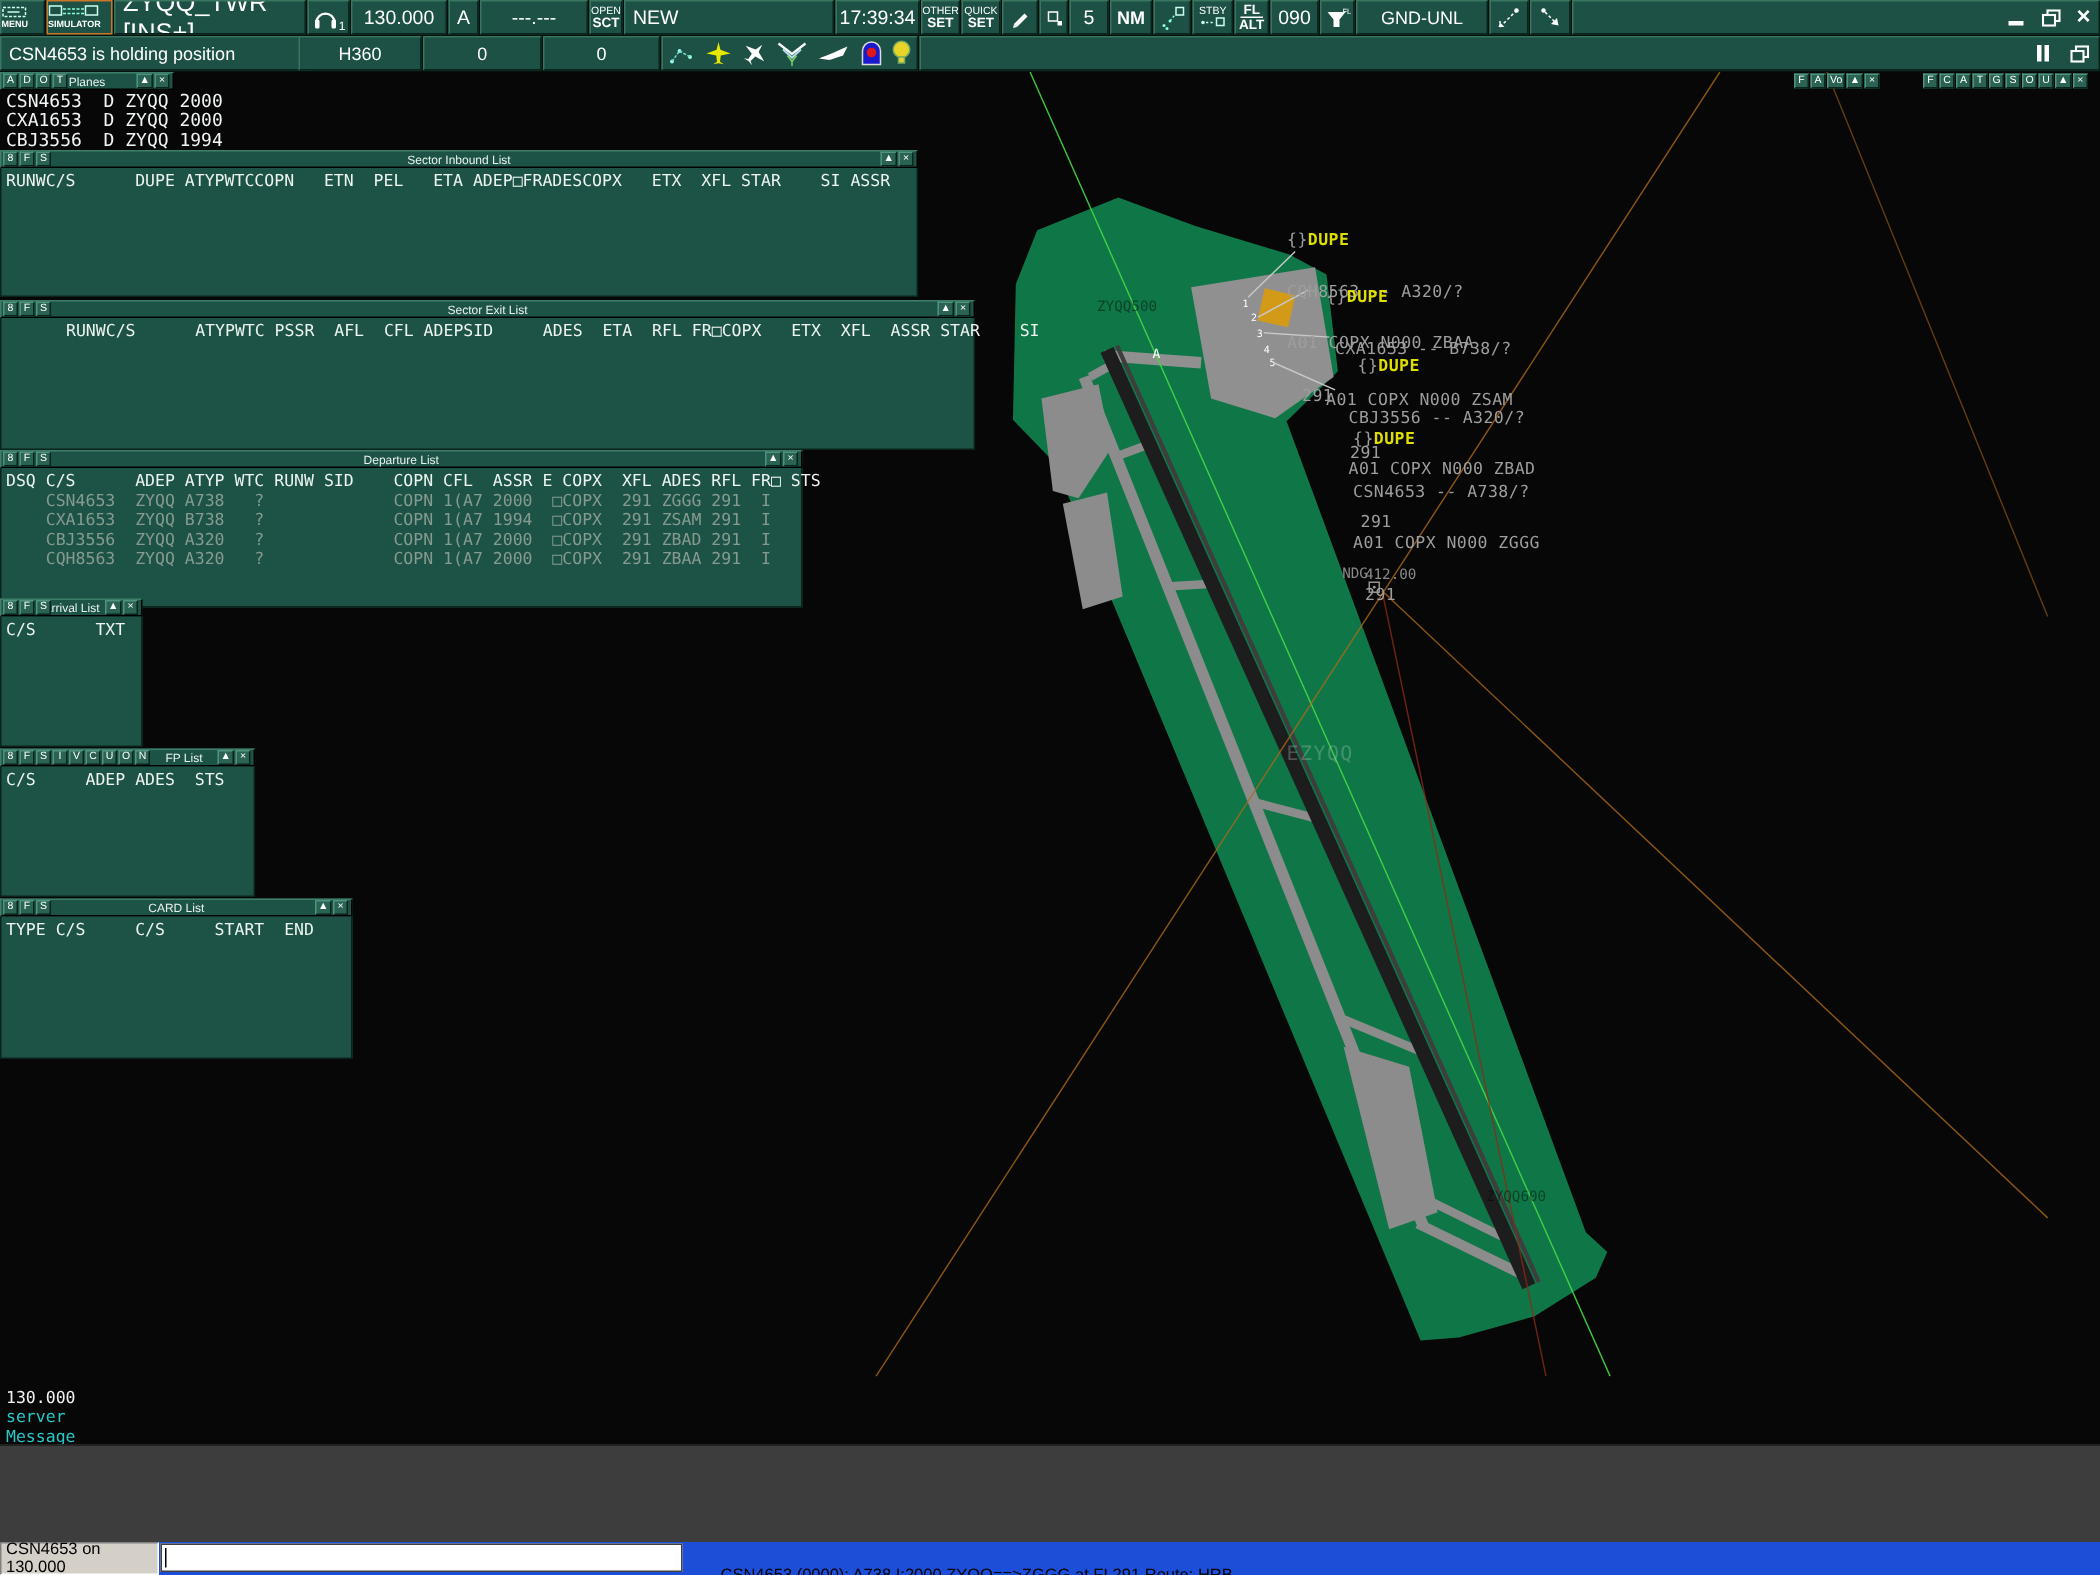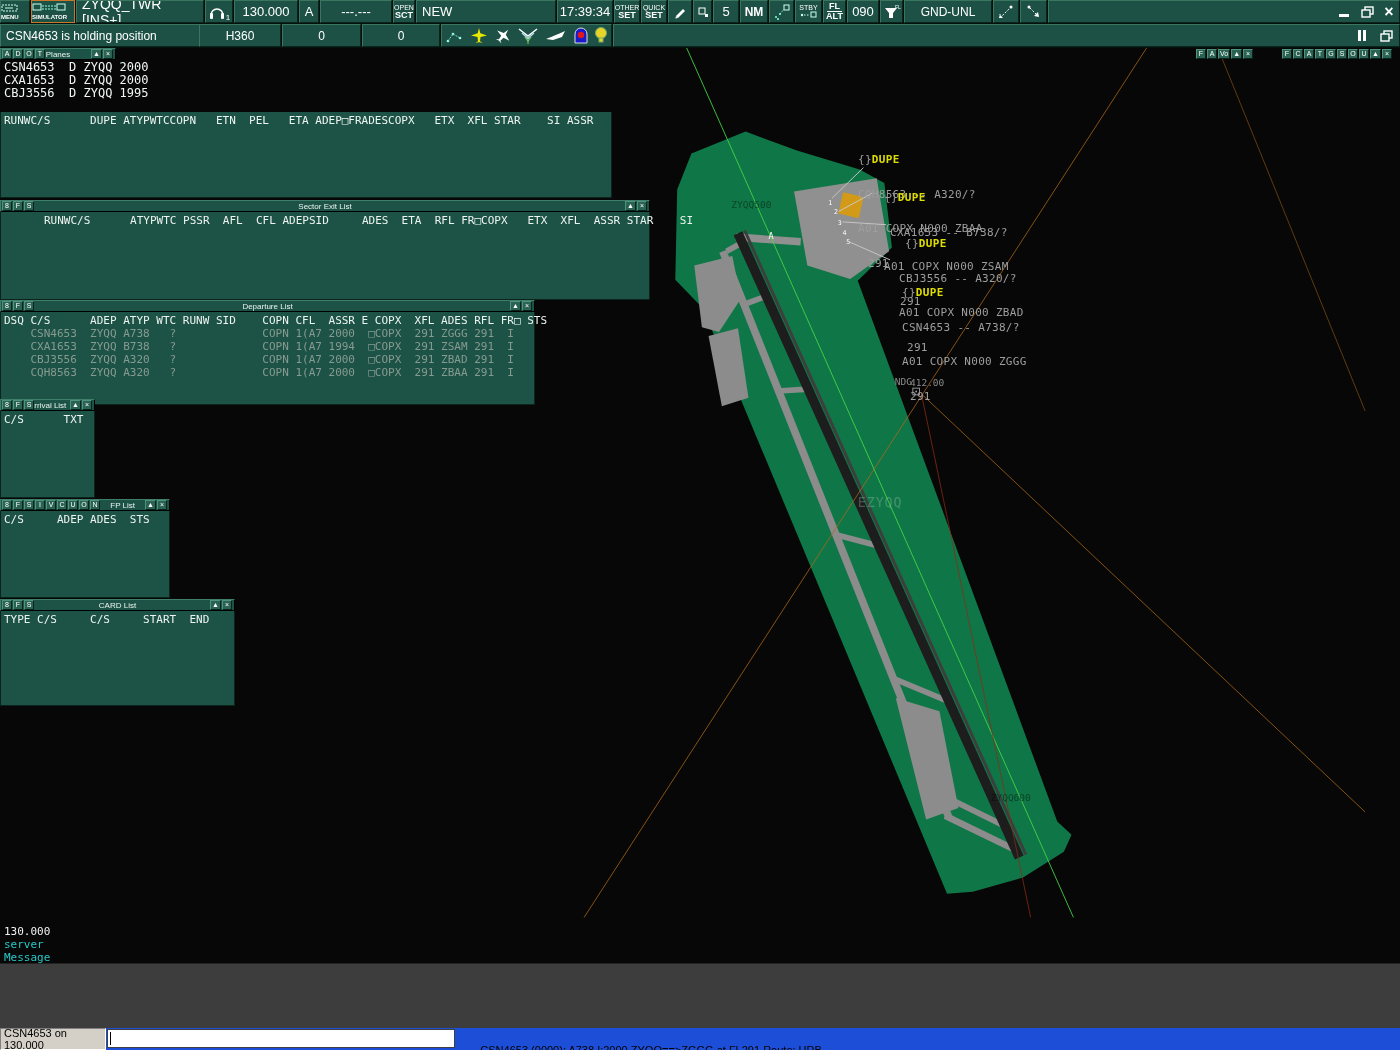--- a/index.html
+++ b/index.html
@@ -6,21 +6,21 @@
   #screen{position:relative;width:1400px;height:1050px;overflow:hidden;background:#050505;
           font-family:"Liberation Sans",sans-serif;-webkit-font-smoothing:none;}
   
   #topbar{position:absolute;left:0;top:0;width:1400px;height:48px;background:#04110d;}
   .cell{position:absolute;box-sizing:border-box;background:#1d5145;color:#fff;
         border-top:1px solid #39755f;border-left:1px solid #39755f;
         border-bottom:1px solid #0a241c;border-right:1px solid #0a241c;
         display:flex;align-items:center;justify-content:center;overflow:hidden;}
   .r1{top:0;height:23px;} .r2{top:24px;height:23px;}
   .tL{justify-content:flex-start;padding-left:5px;}
-  .f14{font-size:14px;} .f13{font-size:13px;} .f12{font-size:12px;}
+  .f14{font-size:17px;} .f13{font-size:13px;} .f12{font-size:12px;}
   .two{flex-direction:column;line-height:1;font-size:7px;}
   .two b{font-size:9px;letter-spacing:0;}
   .ic{display:inline-block;vertical-align:middle;}
   .wbtn{position:absolute;top:2px;width:20px;height:19px;display:flex;align-items:center;justify-content:center;color:#fff;font-weight:bold;}
   
   .ltitle{position:absolute;box-sizing:border-box;height:12px;background:#1d5347;
           border:1px solid #000;border-top-color:#3f7f6a;border-left-color:#3f7f6a;
           display:flex;align-items:center;padding:0 1px;}
   .ltitle .cap{position:absolute;left:0;right:0;text-align:center;font-size:8px;color:#eaf2ee;pointer-events:none;}
   .lbtn{box-sizing:border-box;height:10px;min-width:10px;margin-right:1px;padding:0 1px;background:#2a6353;
@@ -361,23 +361,33 @@
     <div class="lbtn">T</div>
     <span class="cap">Planes</span>
     <div class="lright">
       <div class="lbtn">▲</div>
       <div class="lbtn">×</div>
     </div>
   </div>
   <div style="position:absolute;left:4px;top:61px;">
     <div class="freerow">CSN4653  D ZYQQ 2000</div>
     <div class="freerow">CXA1653  D ZYQQ 2000</div>
-    <div class="freerow">CBJ3556  D ZYQQ 1995</div>
-  </div>
-
+    <div class="freerow">CBJ3556  D ZYQQ 1994</div>
+  </div>
+
+  <div class="ltitle" style="left:0;top:100px;width:612px;">
+    <div class="lbtn">8</div>
+    <div class="lbtn">F</div>
+    <div class="lbtn">S</div>
+    <span class="cap">Sector Inbound List</span>
+    <div class="lright">
+      <div class="lbtn">▲</div>
+      <div class="lbtn">×</div>
+    </div>
+  </div>
   <div class="lbody" style="left:0;top:112px;width:612px;height:86px;">
     <div class="lhead">RUNWC/S      DUPE ATYPWTCCOPN   ETN  PEL   ETA ADEP□FRADESCOPX   ETX  XFL STAR    SI ASSR</div>
   </div>
 
   <div class="ltitle" style="left:0;top:200px;width:650px;">
     <div class="lbtn">8</div>
     <div class="lbtn">F</div>
     <div class="lbtn">S</div>
     <span class="cap">Sector Exit List</span>
     <div class="lright">

